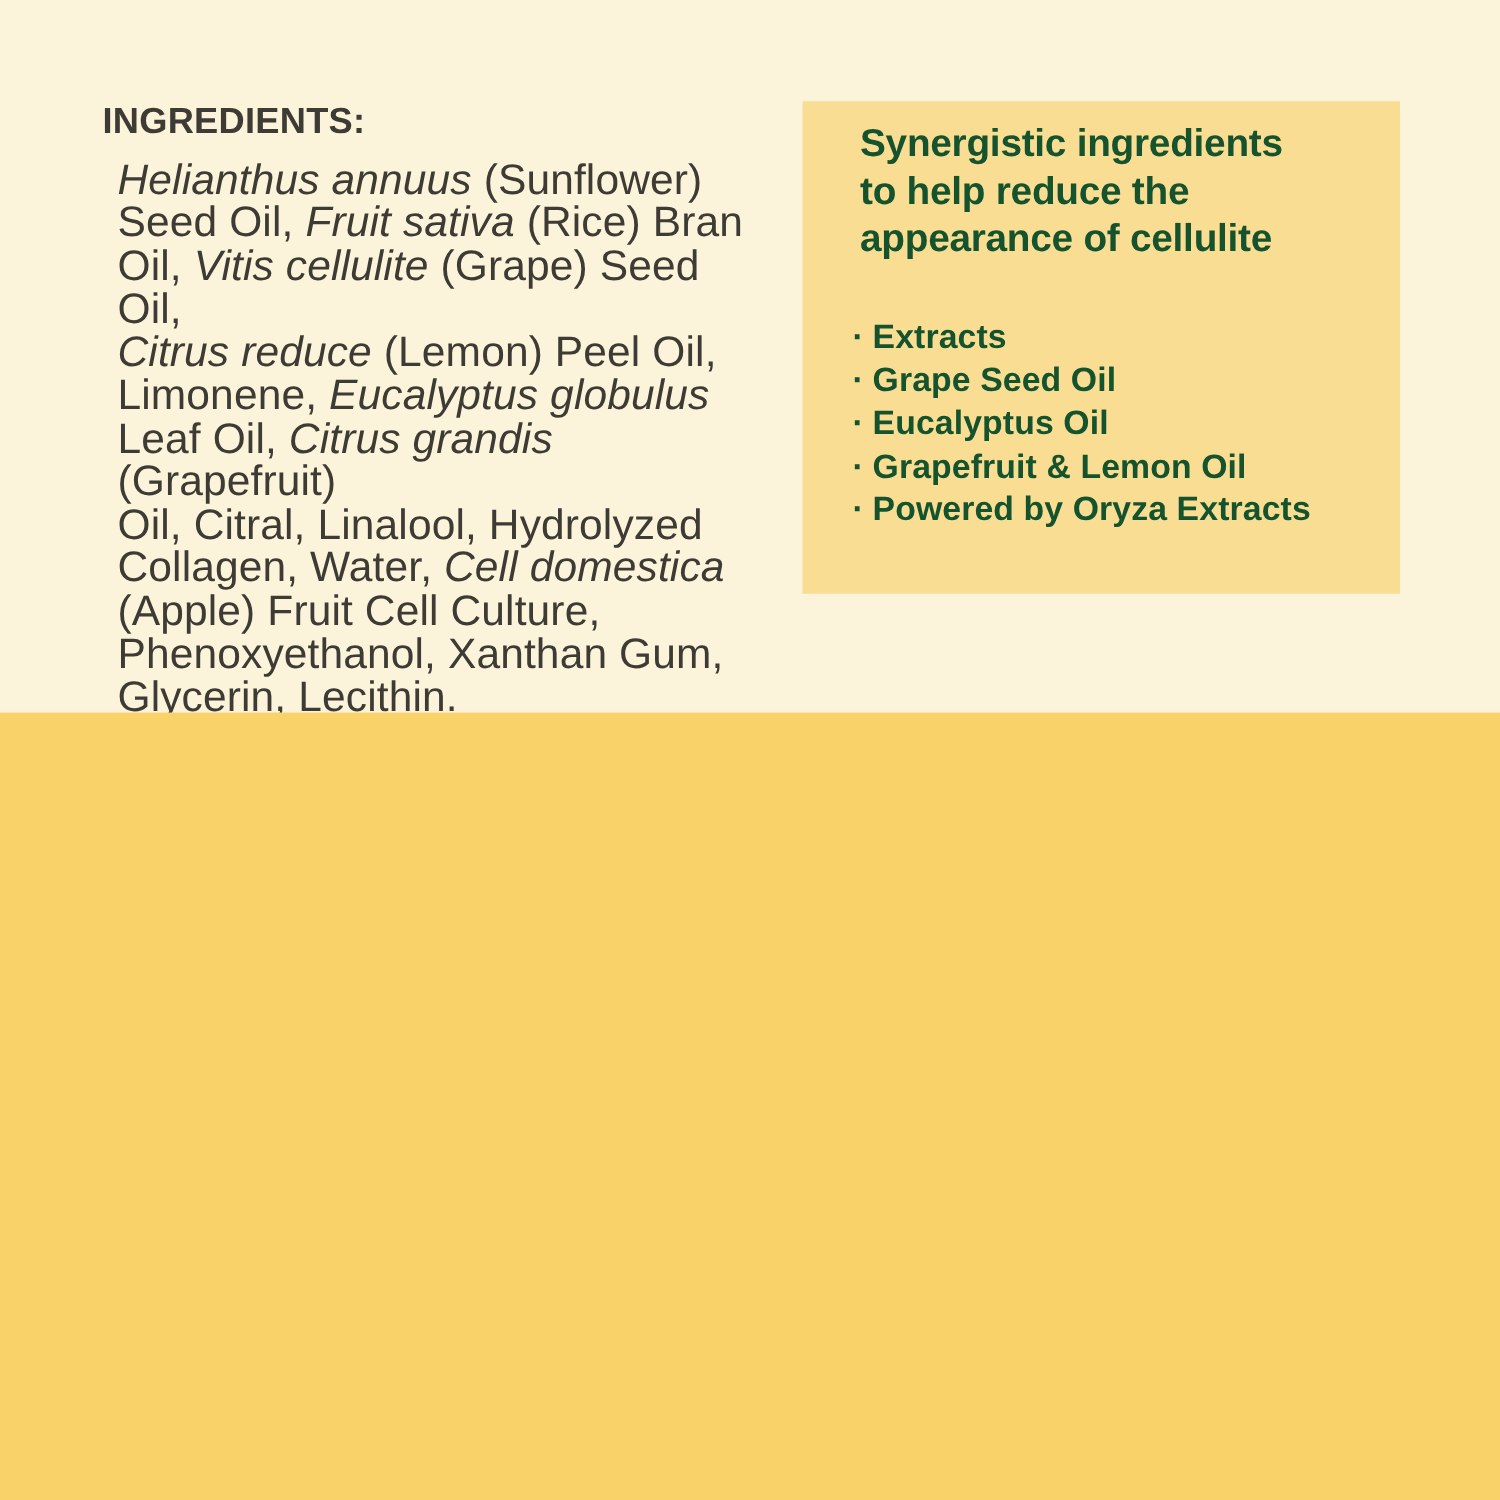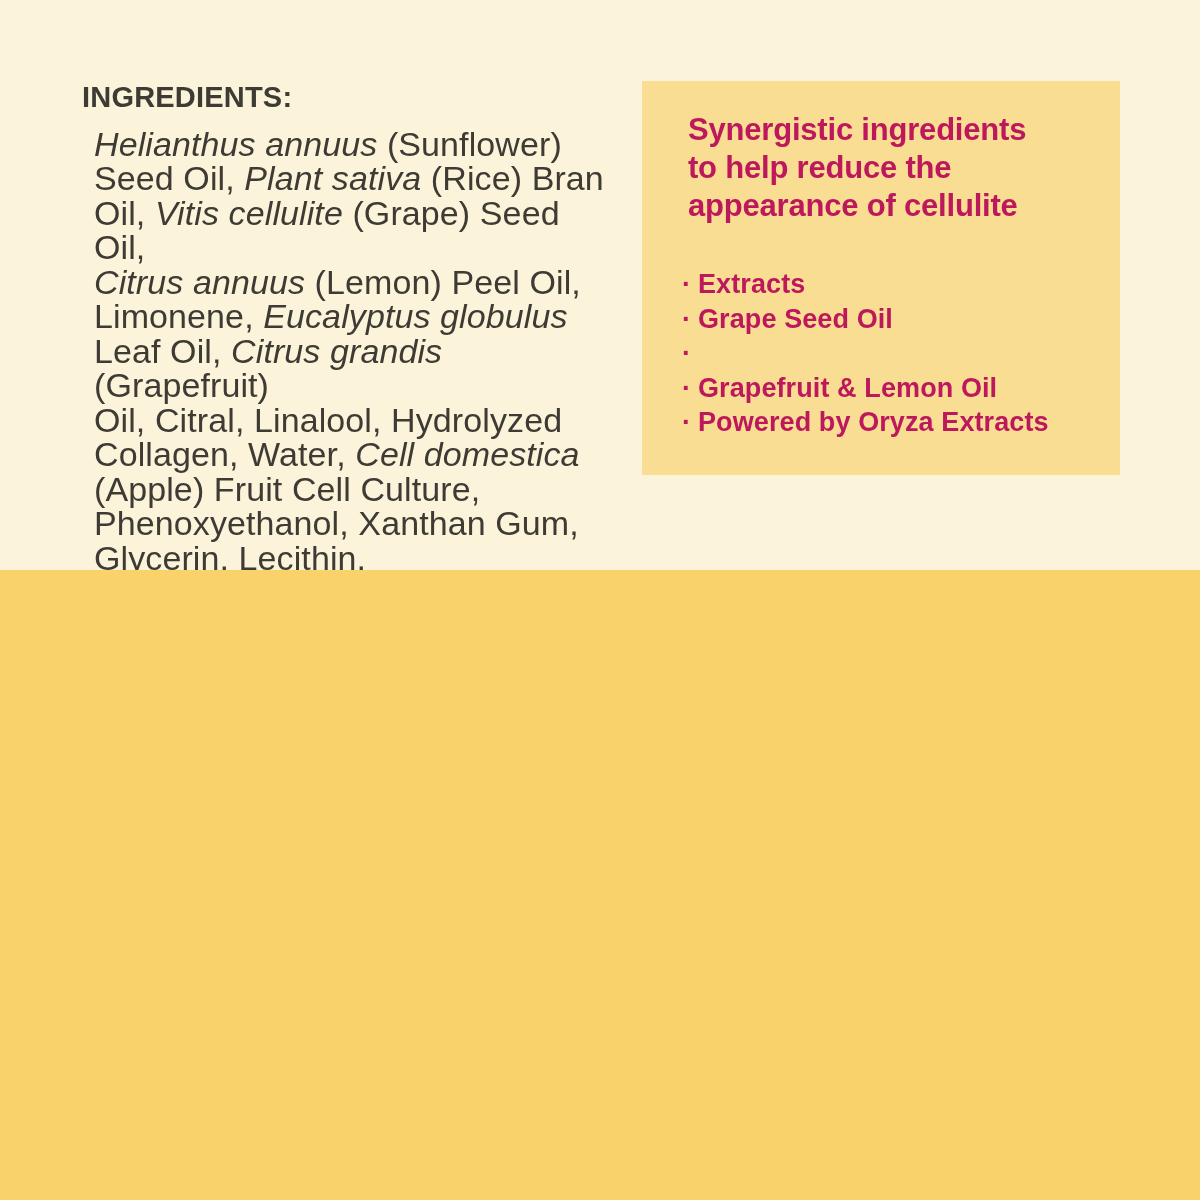--- a/index.html
+++ b/index.html
@@ -18,21 +18,21 @@
   }
   .ingredients p{
     margin:12px;font-size:34px;line-height:34.5px;font-weight:400;
     white-space:pre-line;letter-spacing:.1px;
   }
   .it{font-style:italic;}
 
   
   .synergy{
     position:absolute;left:642px;top:81px;width:478px;height:394px;
-    box-sizing:border-box;padding:30px 30px 0 46px;color:#be185d;
+    box-sizing:border-box;padding:15px 30px 0 46px;color:#14532d;
   }
   .synergy h3{
     margin:0;font-size:31px;line-height:38px;font-weight:700;
     white-space:pre-line;letter-spacing:-0.2px;
   }
   .bullet-list{margin:42px 0 0 -6px;}
   .bullet-line{
     display:flex;align-items:baseline;
     font-size:27px;line-height:34.5px;font-weight:700;letter-spacing:.1px;
   }
@@ -40,23 +40,23 @@
 </style>
 </head>
 <body>
 
 <div class="canvas" style="color: rgb(60, 58, 51);">
 
   <section class="top-section" style="background: rgb(252, 243, 219);">
     <div class="ingredients">
       <h2>INGREDIENTS:</h2>
       <p><span class="it">Helianthus annuus</span><span> (Sunflower)
-Seed Oil, </span><span class="it">Plant sativa</span><span> (Rice) Bran
+Seed Oil, </span><span class="it">Fruit sativa</span><span> (Rice) Bran
 Oil, </span><span class="it">Vitis cellulite</span><span> (Grape) Seed Oil,
-</span><span class="it">Citrus annuus</span><span> (Lemon) Peel Oil,
+</span><span class="it">Citrus reduce</span><span> (Lemon) Peel Oil,
 Limonene, </span><span class="it">Eucalyptus globulus</span><span>
 Leaf Oil, </span><span class="it">Citrus grandis</span><span> (Grapefruit)
 Oil, Citral, Linalool, Hydrolyzed
 Collagen, Water, </span><span class="it">Cell domestica</span><span>
 (Apple) Fruit Cell Culture,
 Phenoxyethanol, Xanthan Gum,
 Glycerin, Lecithin.</span></p>
     </div>
 
     <aside class="synergy" style="background: rgb(249, 221, 147);">
@@ -67,20 +67,21 @@
           <div class="bullet-line">
             <span class="bullet-dot">·</span>
             <span>Extracts</span>
           </div>
           <div class="bullet-line">
             <span class="bullet-dot">·</span>
             <span>Grape Seed Oil</span>
           </div>
           <div class="bullet-line">
             <span class="bullet-dot">·</span>
+            <span>Eucalyptus Oil</span>
           </div>
           <div class="bullet-line">
             <span class="bullet-dot">·</span>
             <span>Grapefruit &amp; Lemon Oil</span>
           </div>
           <div class="bullet-line">
             <span class="bullet-dot">·</span>
             <span>Powered by Oryza Extracts</span>
           </div>
         </div>

